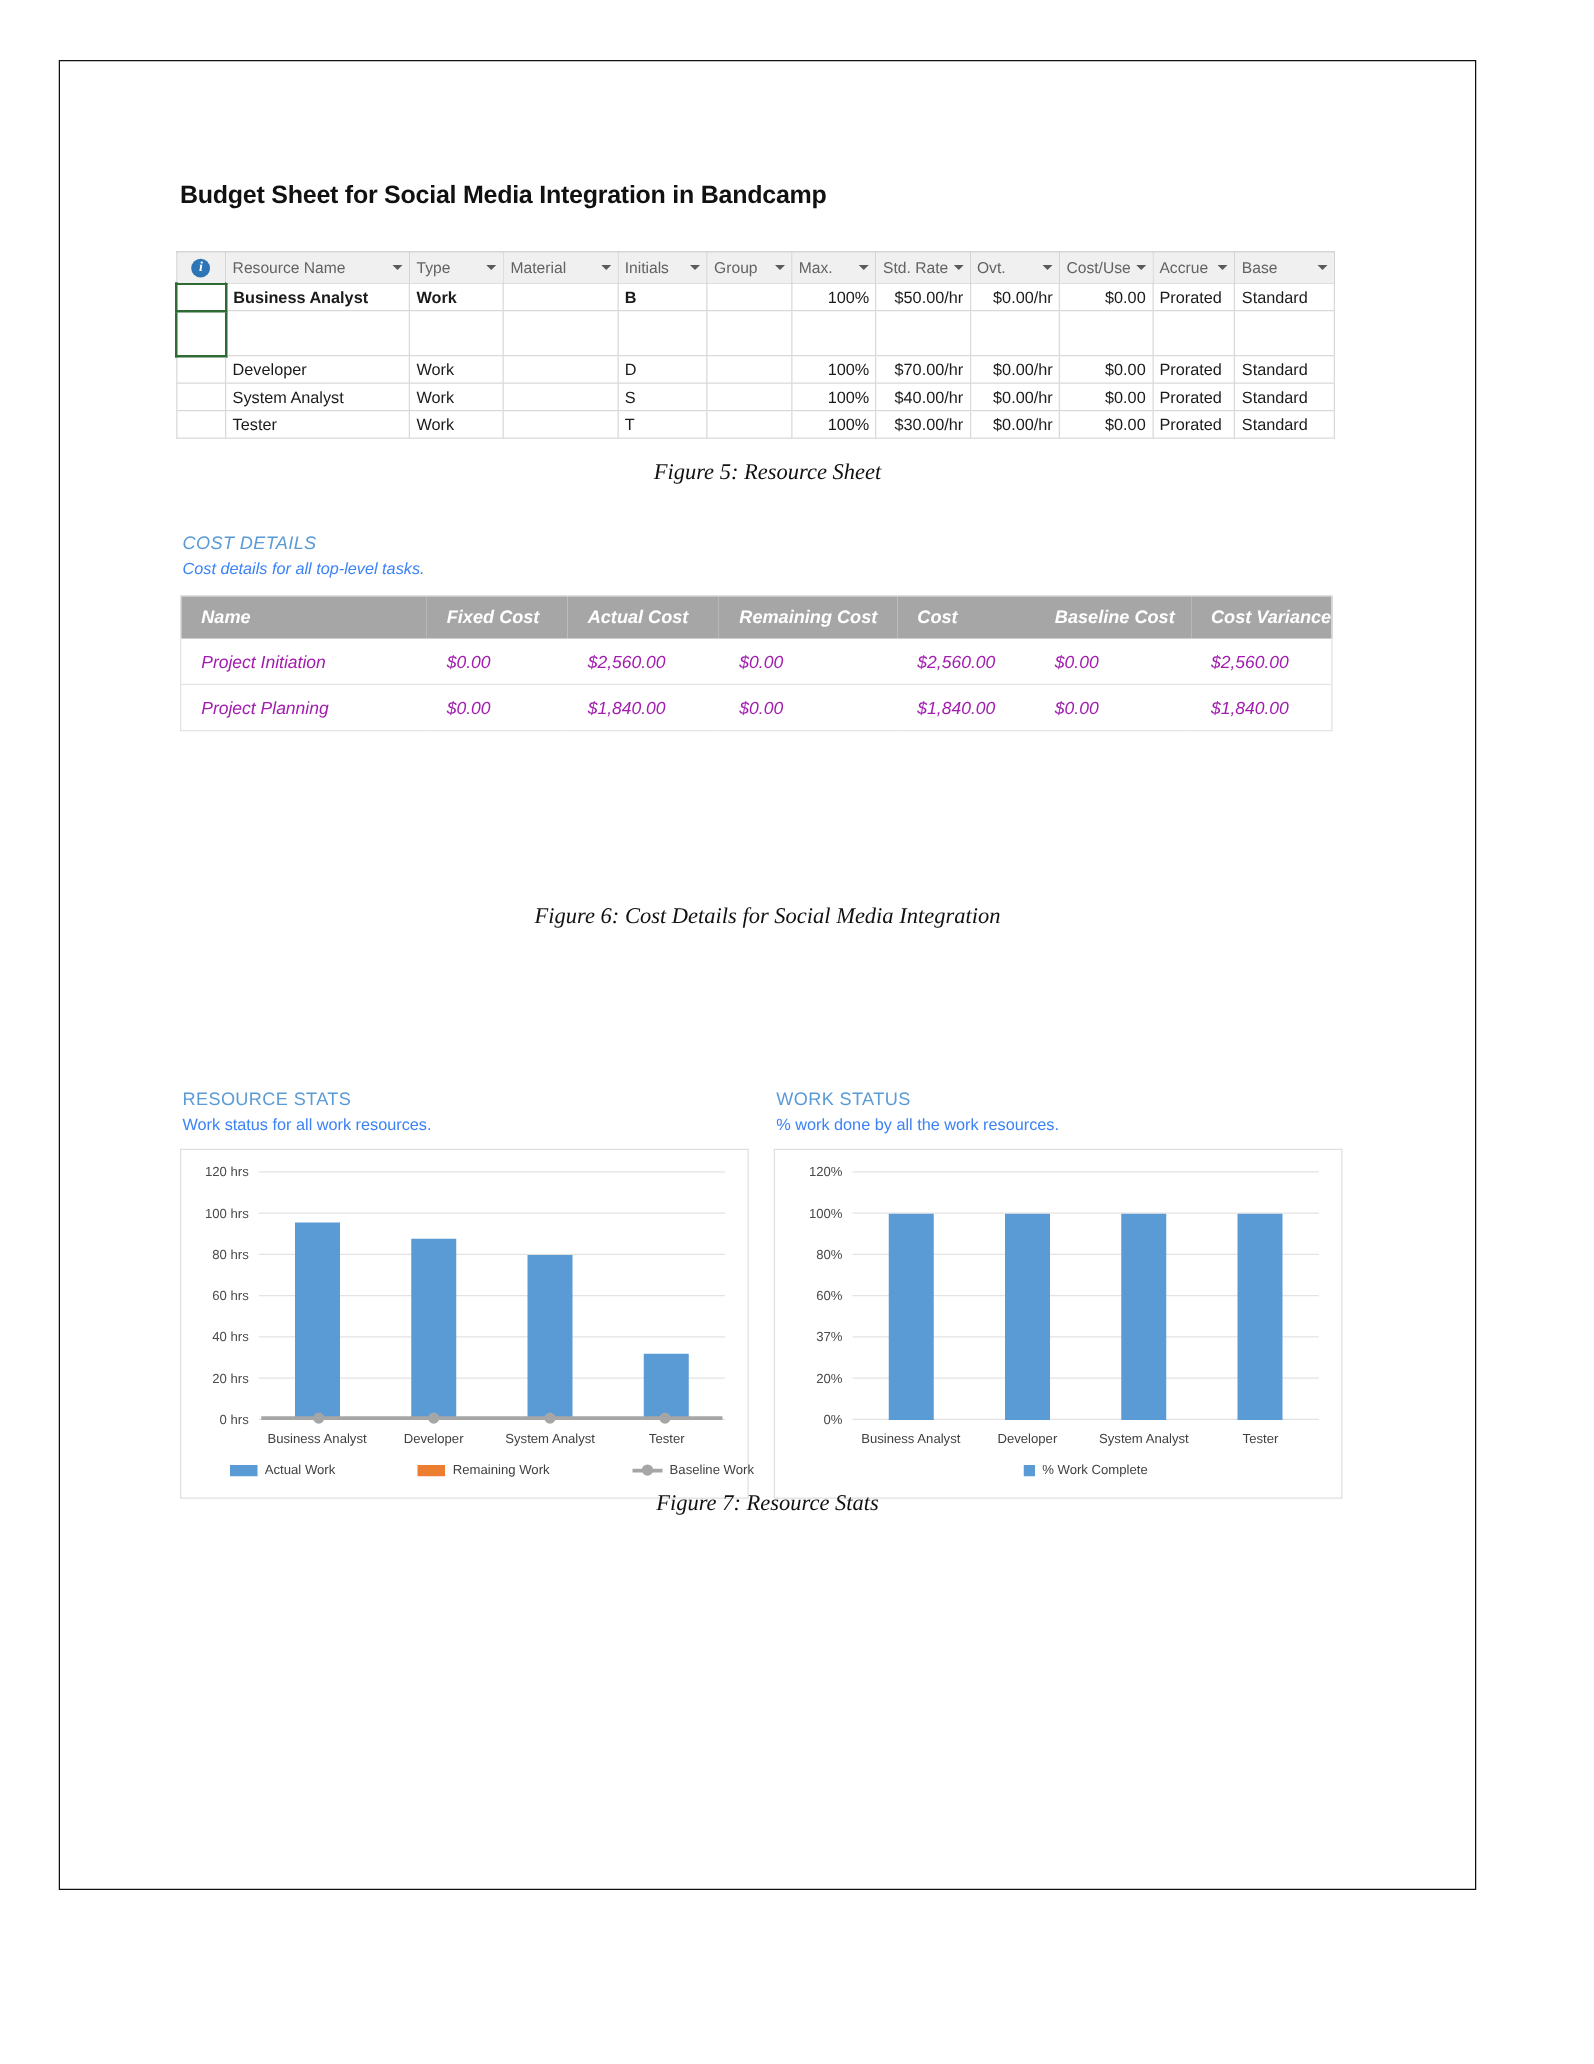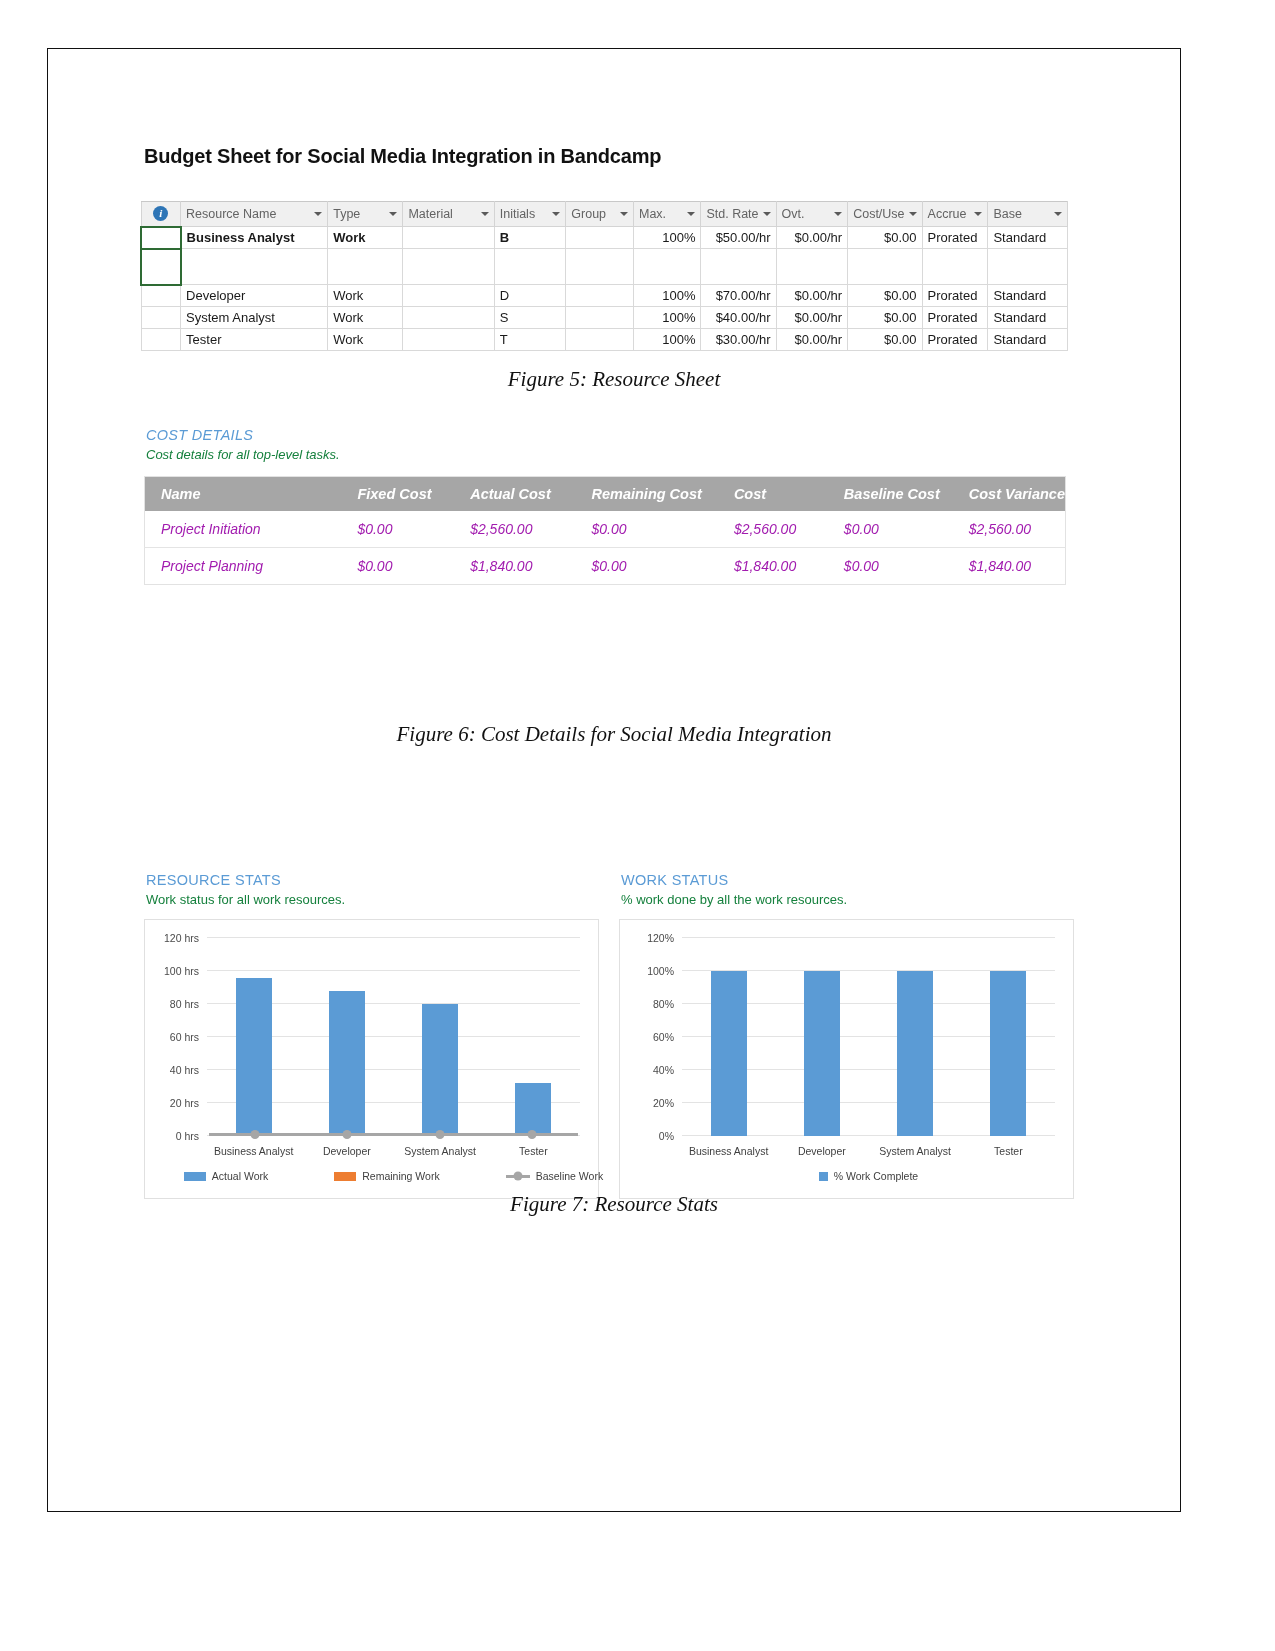--- a/index.html
+++ b/index.html
@@ -84,33 +84,33 @@
     border:2px solid #2e6b34;
     background:#fff;
   }
   .rs-spacer td { border-left:1px solid #d9d9d9; border-right:1px solid #d9d9d9; border-top:none; border-bottom:1px solid #e6e6e6; height:10px;}
 
   .fig-caption {
     position:absolute;
     width:100%;
     text-align:center;
     font-style:italic;
-    font-size:21px;
+    font-size:18px;
     color:#111;
     font-family:"Liberation Serif", serif;
   }
 
   
   .cost-panel { position:absolute; left:96px; top:378px; width:922px;font-style:italic; }
   .panel-title {
     color:#5b9bd5; font-size:14.5px; letter-spacing:0.3px;
     margin:0 0 4px 2px;
   }
   .panel-sub {
-    color:#15803d; font-size:13px; margin:0 0 14px 2px;
+    color:#3b82f6; font-size:13px; margin:0 0 14px 2px;
   }
   .cost-table {
     width:100%;
     border-collapse:collapse;
     background:#fff;
     font-size:14px;
     border:1px solid #e2e2e2;
   }
   .cost-table thead th {
     background:#a6a6a6;
@@ -488,21 +488,21 @@
       <div class="panel-sub" style="margin-bottom:0">% work done by all the work resources.</div>
       <div class="chart-card">
         <div class="plot" id="plot-work-status">
               <div class="gridline" style="bottom: 0%;">
                 <span class="ytick">0%</span>
               </div>
               <div class="gridline" style="bottom: 16.6667%;">
                 <span class="ytick">20%</span>
               </div>
               <div class="gridline" style="bottom: 33.3333%;">
-                <span class="ytick">40%</span>
+                <span class="ytick">37%</span>
               </div>
               <div class="gridline" style="bottom: 50%;">
                 <span class="ytick">60%</span>
               </div>
               <div class="gridline" style="bottom: 66.6667%;">
                 <span class="ytick">80%</span>
               </div>
               <div class="gridline" style="bottom: 83.3333%;">
                 <span class="ytick">100%</span>
               </div>

